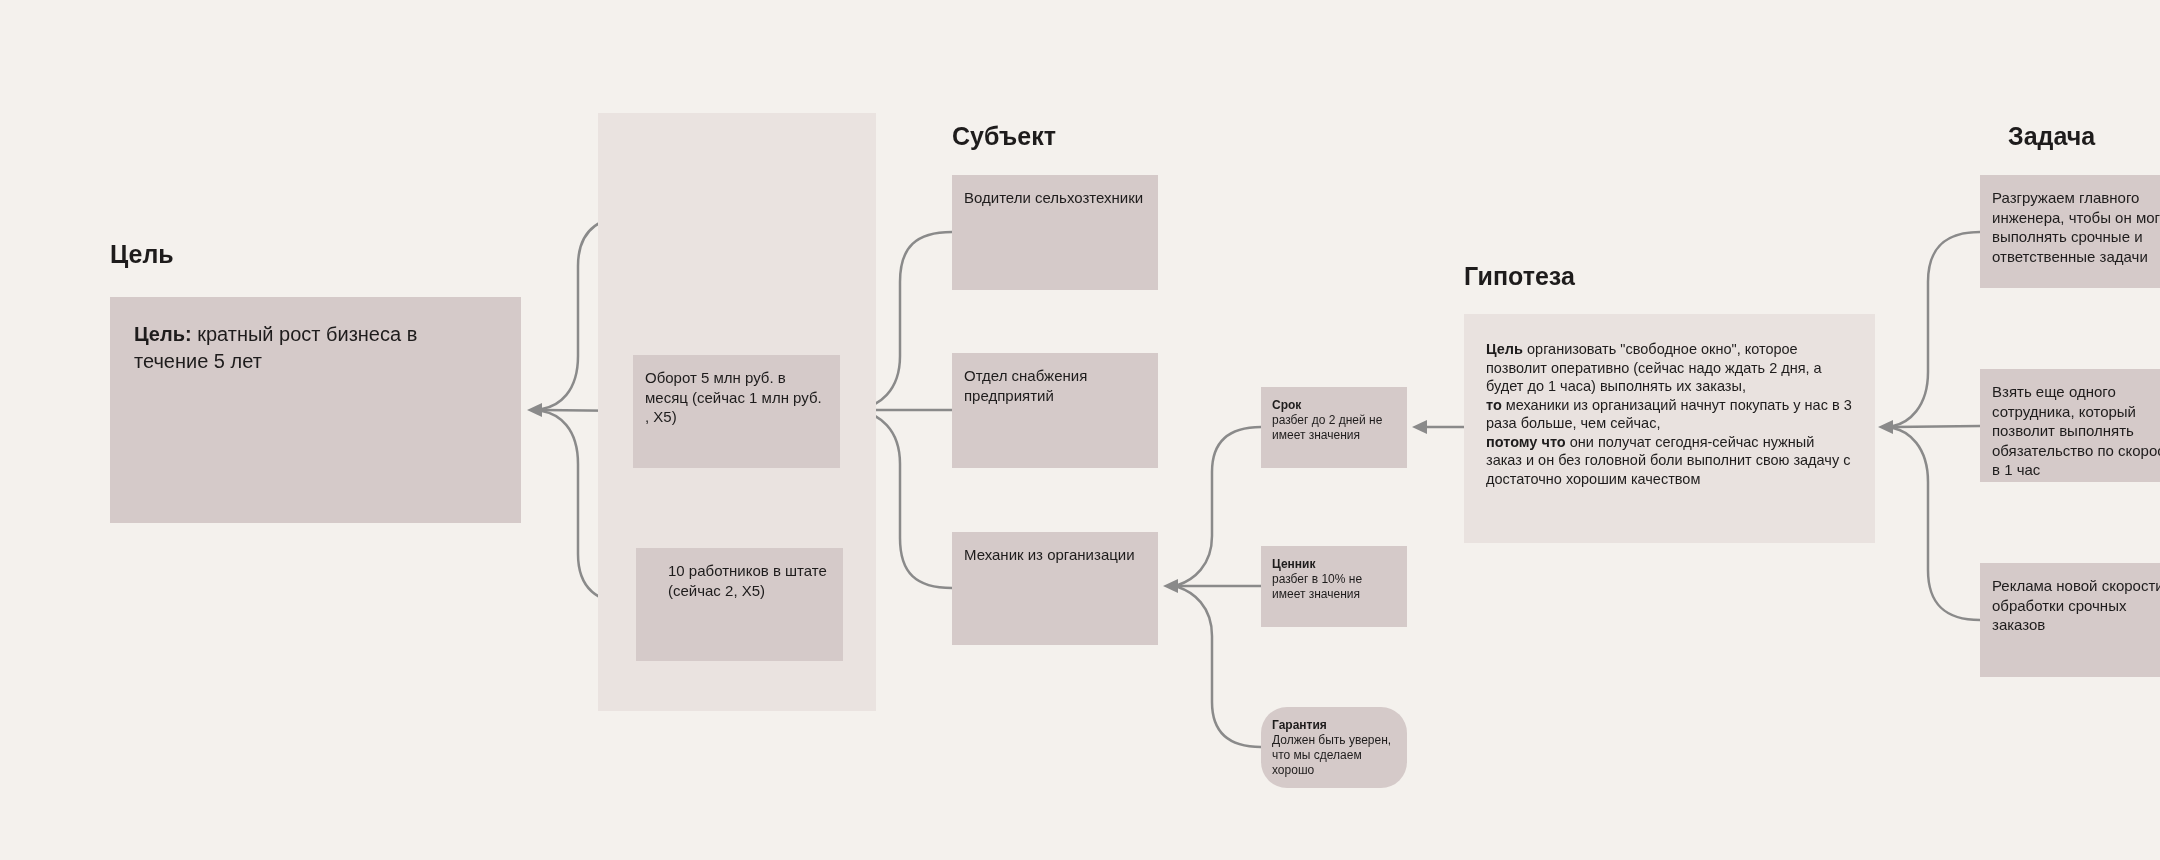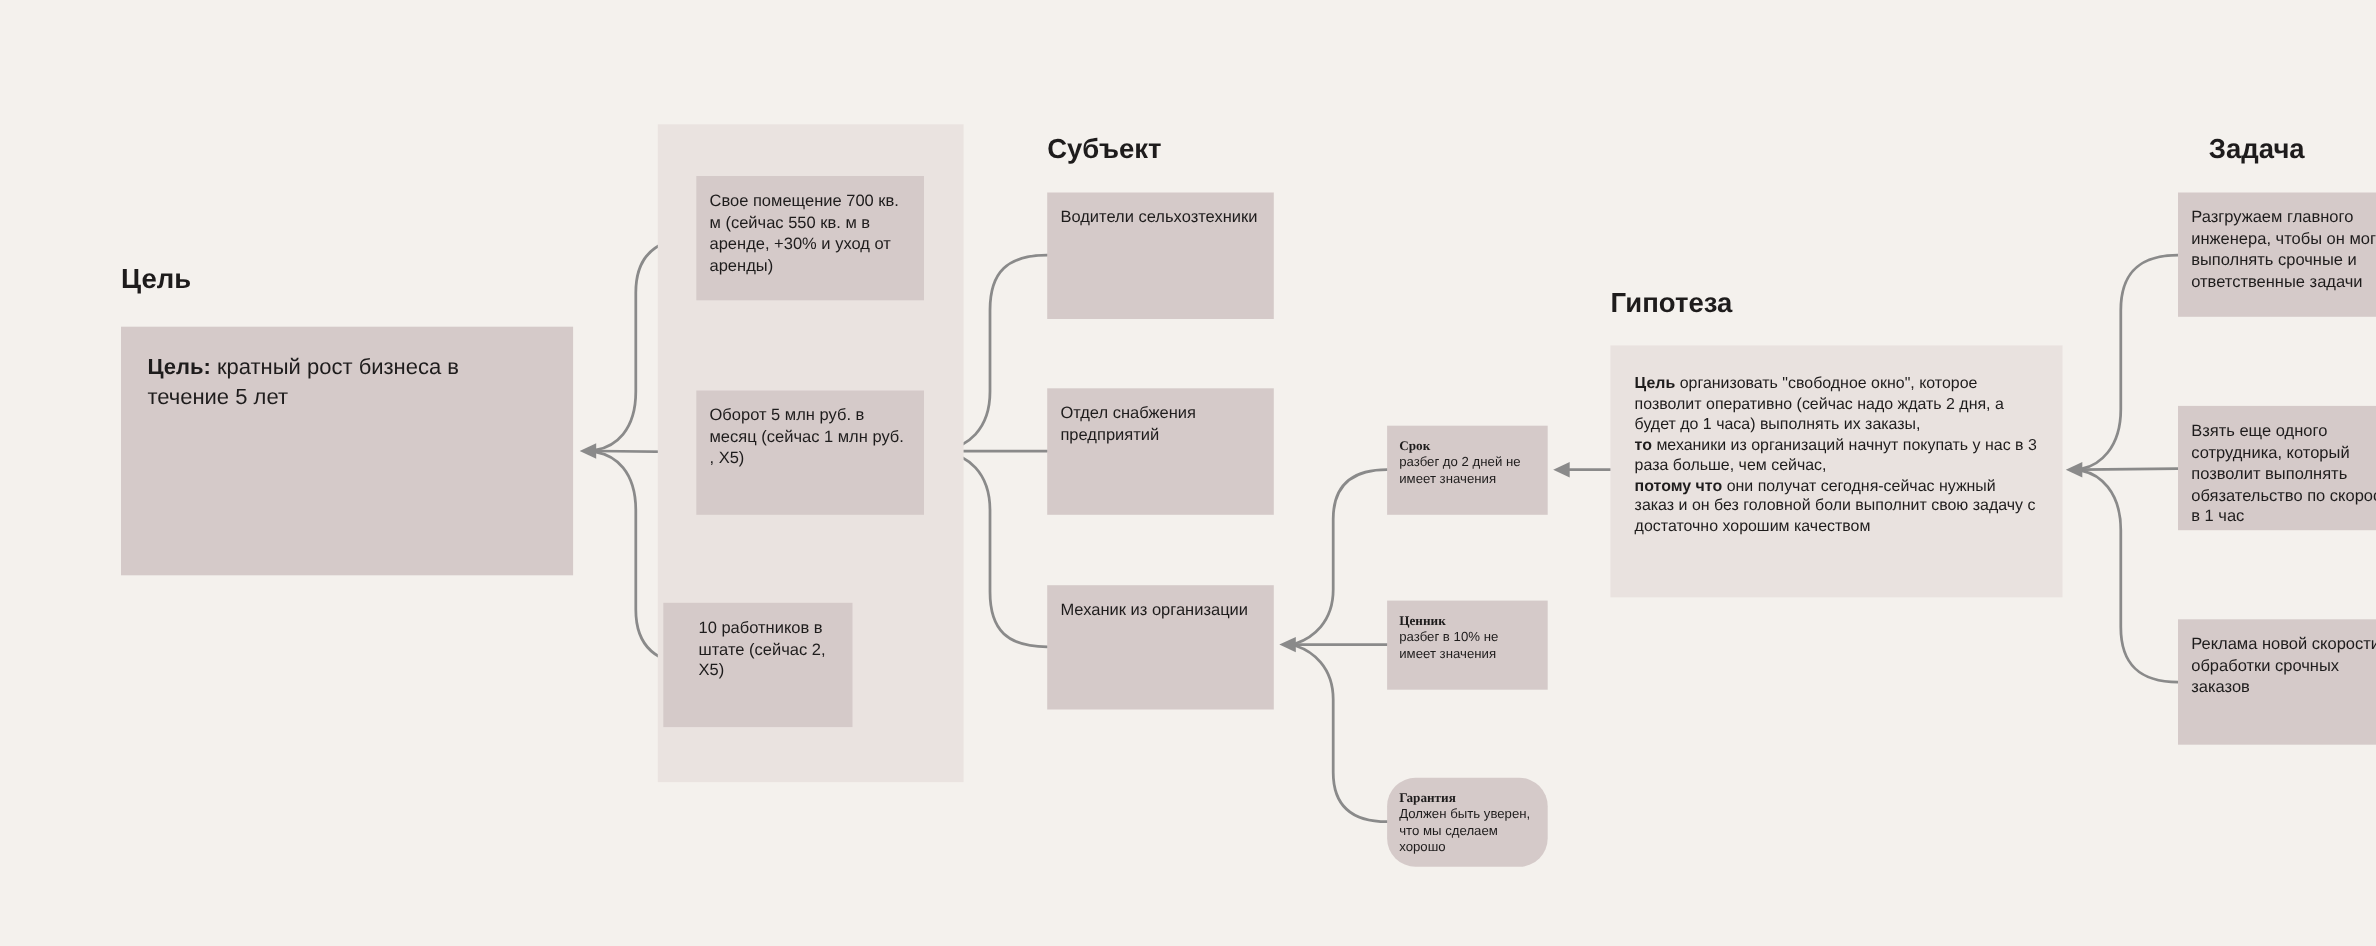--- a/index.html
+++ b/index.html
@@ -9,21 +9,21 @@
     font-family:"Liberation Sans",sans-serif;
   }
   .hdr{position:absolute;font-weight:700;font-size:25px;line-height:28px;white-space:nowrap;}
   .card{position:absolute;background:#d5cac9;box-sizing:border-box;}
   .bigcard{padding:24px;font-size:20px;line-height:27px;}
   .bigcard p{margin:0;}
   .bigcard p.gap{margin-top:27px;}
   .bigcard .block{display:block;}
   .note{padding:13px 12px;font-size:15px;line-height:19.5px;}
   .mini{padding:11px 11px;font-size:12px;line-height:15px;}
-  .mini b{display:block;font-family:Liberation Serif, serif;}
+  .mini b{display:block;}
   .groupbox{position:absolute;background:#eae3e0;}
   .hypcard{position:absolute;background:#e9e2df;box-sizing:border-box;
     padding:26px 22px;font-size:14.5px;line-height:18.5px;}
   .hypcard div{margin:0;}
   svg.wires{position:absolute;left:0;top:0;pointer-events:none;}
   svg.wires path.w{fill:none;stroke:#8a8a8a;stroke-width:2.5;stroke-linecap:round;}
   svg.wires path.ah{fill:#8a8a8a;stroke:none;}
 </style>
 </head>
 <body>
@@ -65,27 +65,24 @@
       <path class="ah" d="M1878,427 L1893,420 L1893,434 Z"></path>
     </g>
   </svg>
 
   <div class="hdr" style="left:110px;top:240px;">Цель</div>
   <div class="card bigcard" style="left:110px;top:297px;width:411px;height:226px;">
     <p><b>Цель:</b><span> кратный рост бизнеса в течение 5 лет</span></p>
   </div>
 
   <div class="groupbox" style="left:598px;top:113px;width:278px;height:598px;"></div>
-  <div class="card note" style="left:633px;top:160px;width:207px;height:113px;">
-    <span>Свое помещение 700 кв. м (сейчас 550 кв. м в аренде, +30% и уход от аренды)</span>
-  </div>
   <div class="card note" style="left:633px;top:355px;width:207px;height:113px;">
     <span>Оборот 5 млн руб. в месяц (сейчас 1 млн руб. , Х5)</span>
   </div>
-  <div class="card note" style="left:603px;top:548px;width:172px;height:113px;padding-left:32px;">
+  <div class="card note" style="left:636px;top:548px;width:207px;height:113px;padding-left:32px;">
     <span>10 работников в штате (сейчас 2, Х5)</span>
   </div>
 
   <div class="hdr" style="left:952px;top:122px;">Субъект</div>
   <div class="card note" style="left:952px;top:175px;width:206px;height:115px;">
     <span>Водители сельхозтехники</span>
   </div>
   <div class="card note" style="left:952px;top:353px;width:206px;height:115px;">
     <span>Отдел снабжения предприятий</span>
   </div>

